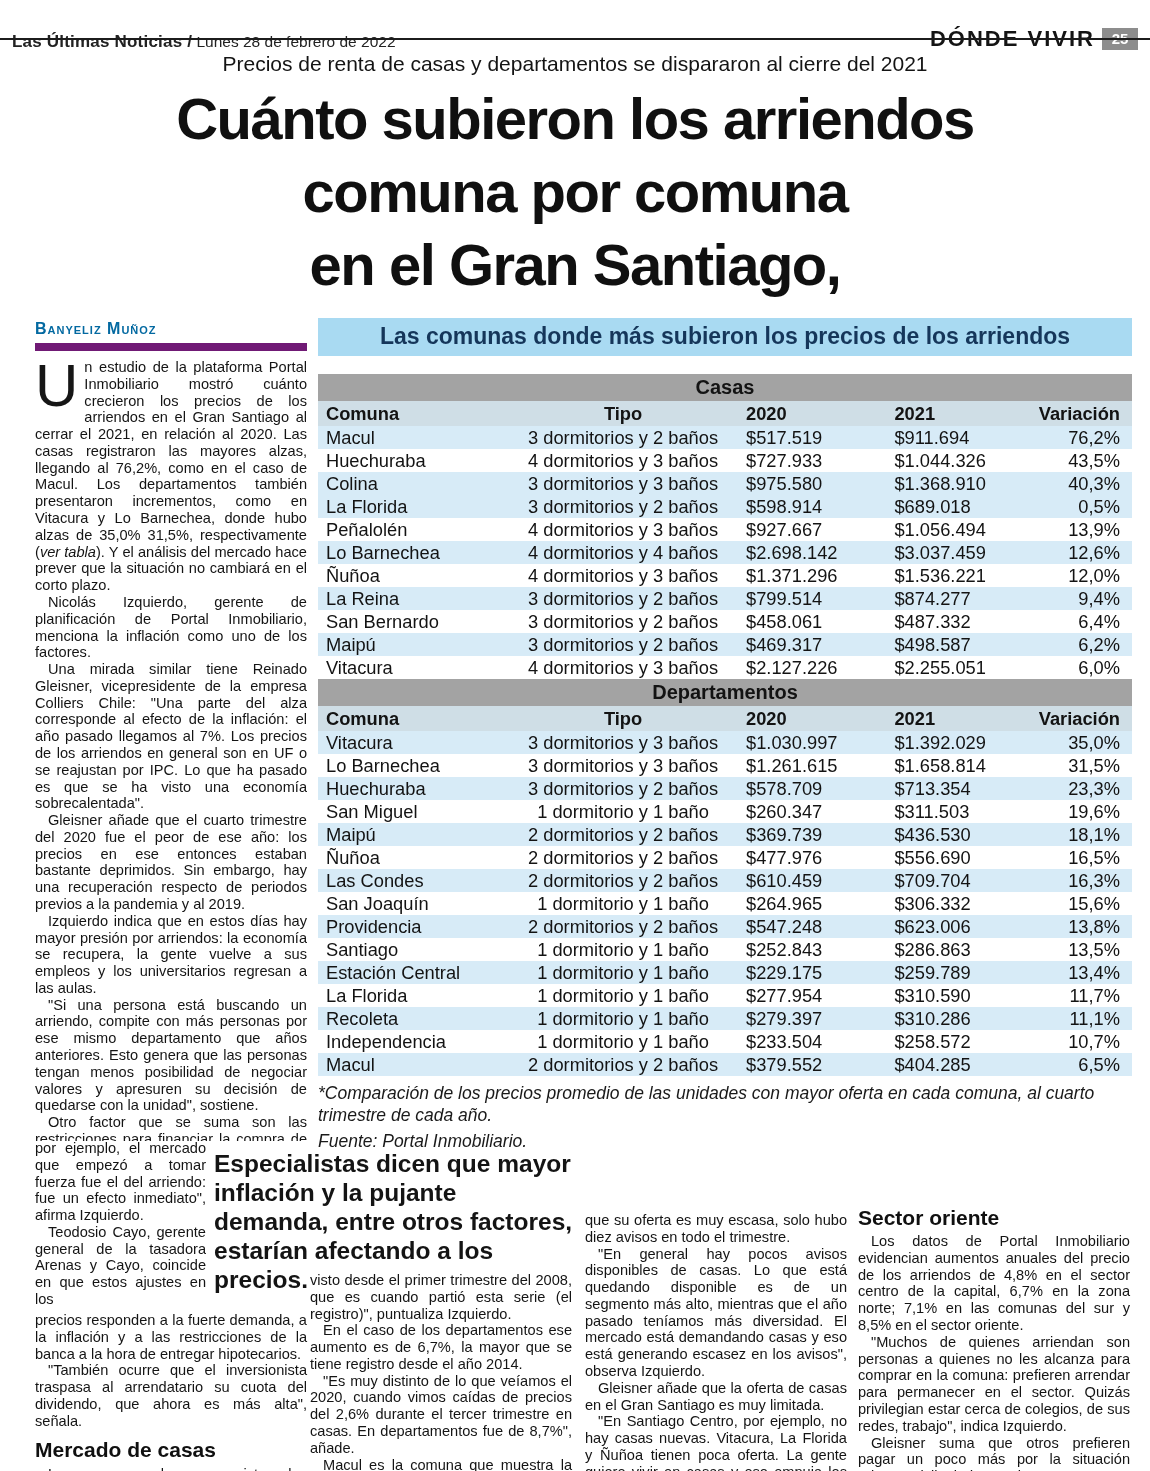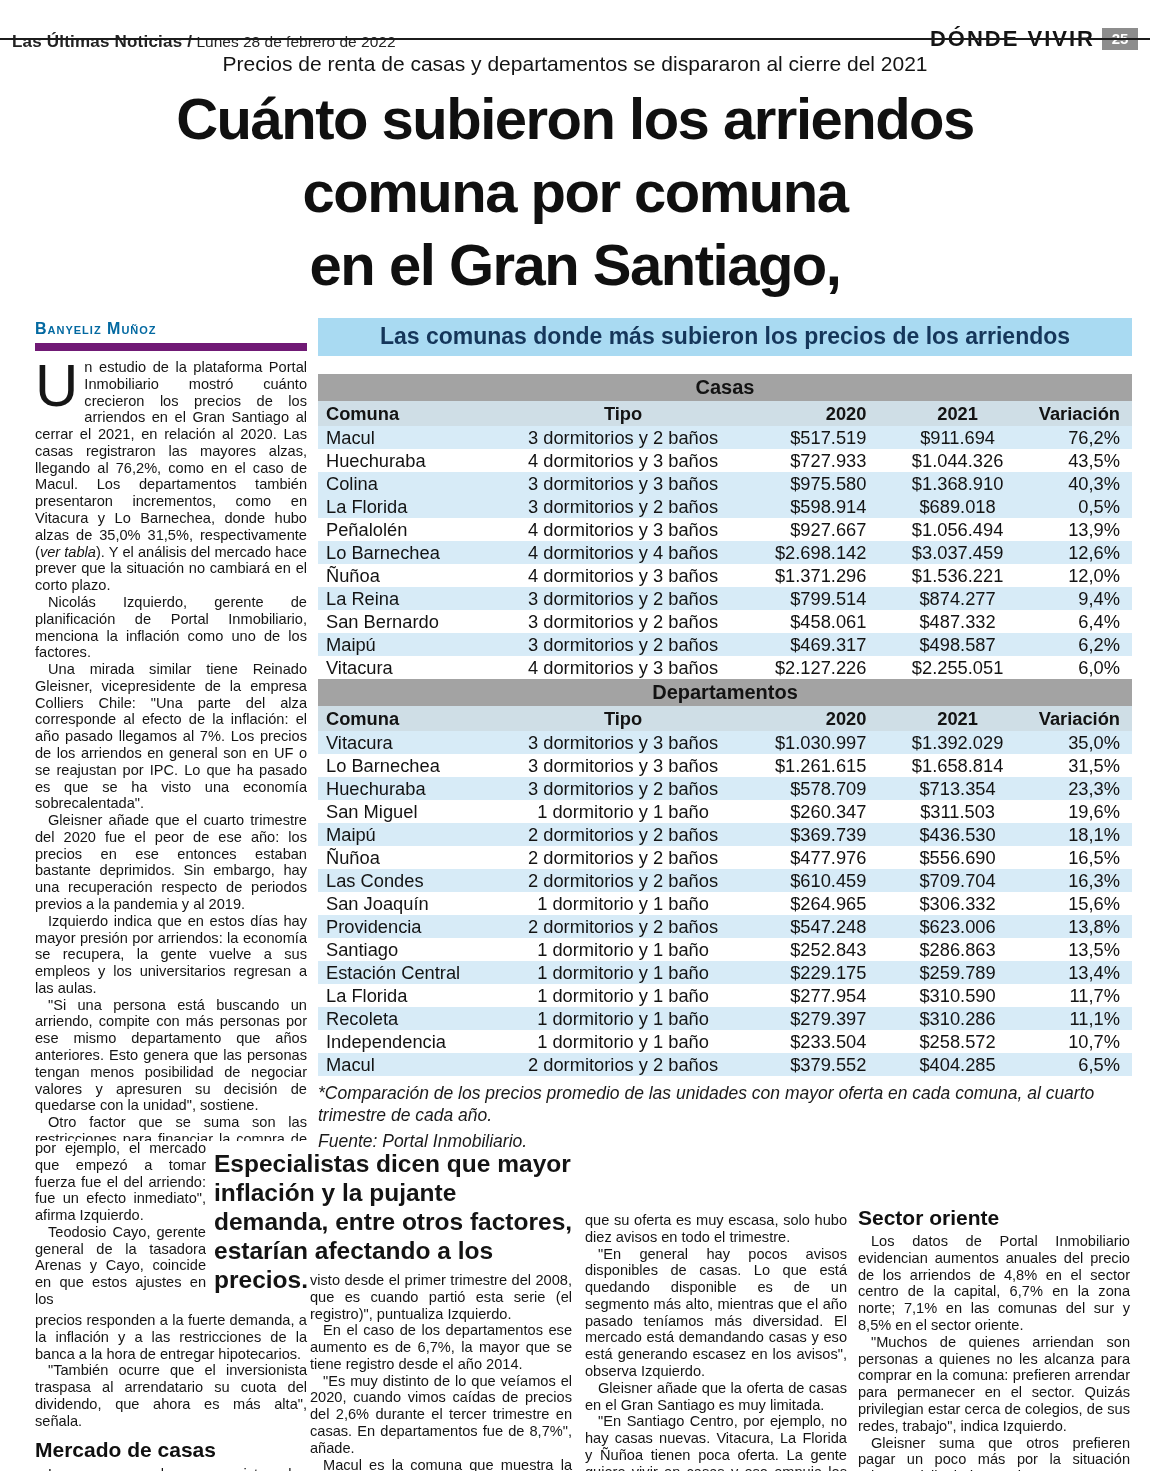--- a/index.html
+++ b/index.html
@@ -47,22 +47,22 @@
   .infobox-title{background:#a9daf2;color:#15365a;font-weight:bold;font-size:23px;
     text-align:center;padding:5px 0 6px 0;margin-bottom:18px;}
   table.rents{width:100%;border-collapse:collapse;font-size:18.3px;color:#131313;}
   table.rents td{padding:0;height:23px;vertical-align:middle;white-space:nowrap;}
   tr.band td{background:#a3a3a3;font-weight:bold;font-size:20px;text-align:center;height:27px;}
   tr.hdr td{background:#cfdee6;font-weight:bold;height:25px;}
   tr.odd td{background:#d7ebf7;}
   tr.even td{background:#ffffff;}
   td.c0{text-align:left;padding-left:8px !important;width:190px;}
   td.c1{text-align:center;width:268px;}
-  td.c2{text-align:right;padding-right:28px !important;width:132px;}
-  td.c3{text-align:center;padding-right:18px !important;width:140px;}
+  td.c2{text-align:left;padding-right:28px !important;width:132px;}
+  td.c3{text-align:left;padding-right:18px !important;width:140px;}
   td.c4{text-align:right;padding-right:12px !important;}
   .foot{font-style:italic;font-size:17.5px;line-height:1.25;margin-top:7px;color:#1a1a1a;}
   .foot p{margin:0 0 4px 0;}
 </style>
 </head>
 <body>
 
 <div class="page">
 
   <div class="masthead">

